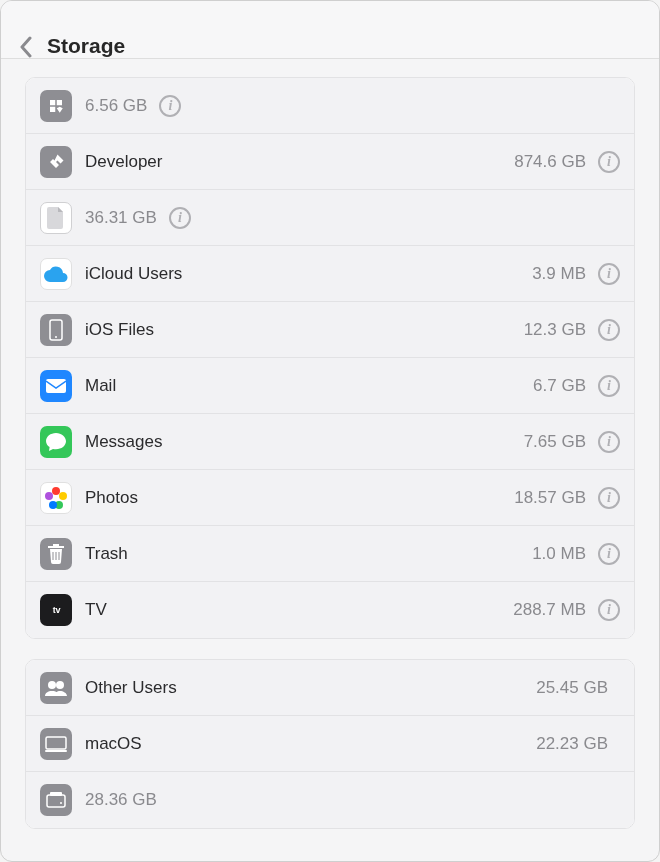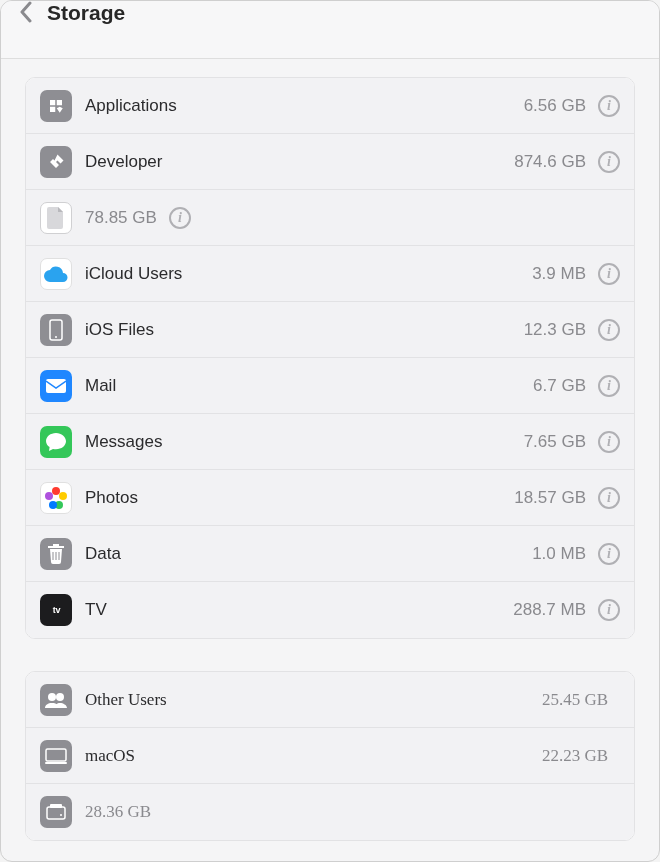--- a/index.html
+++ b/index.html
@@ -7,42 +7,42 @@
     .window {
       width: 660px; height: 862px;
       border: 1px solid #cfcfcf;
       border-radius: 12px;
       overflow: hidden;
       background: #f5f5f6;
     }
     .header {
       height: 58px;
       display: flex;
-      align-items: flex-start;
+      align-items: flex-end;
       padding: 0 18px;
       border-bottom: 1px solid #dedede;
       gap: 14px;
       background: #f7f7f8;
     }
     .back-btn {
       color: #8a8a8e;
       display: flex; align-items: center; justify-content: center;
       cursor: pointer;
     }
     .title { font-size: 21px; font-weight: 700; color: #272727; }
     .content {
       padding: 18px 24px;
     }
     .group {
       border: 1px solid #e2e2e4;
       border-radius: 10px;
       overflow: hidden;
       background: #ffffff;
     }
-    .group + .group { margin-top: 32px; font-family: Liberation Serif, serif; }
+    .group + .group { margin-top: 20px; }
     .row {
       display: flex;
       align-items: center;
       height: 56px;
       padding: 0 14px;
       background: #f2f2f4;
       border-bottom: 1px solid #e2e2e4;
     }
     .row:last-child { border-bottom: none; }
     .row .icon-slot {
@@ -104,21 +104,20 @@
   <div class="content">
 
     <div class="group">
 
       <div class="row">
         <div class="icon-slot tile-gray">
           <svg width="18" height="18" viewBox="0 0 24 24">
               <path fill="#fff" d="M4 4h7v7H4zM13 4h7v7h-7zM4 13h7v7H4zM13 15l4-2 4 2-4 6z"></path>
             </svg>
         </div>
-        <div class="name">Applications</div>
         <div class="size">6.56 GB</div>
         <div class="info-btn">i</div>
       </div>
 
       <div class="row">
         <div class="icon-slot tile-gray">
           <svg width="18" height="18" viewBox="0 0 24 24">
               <path fill="#fff" d="M14 2l8 8-4 4-4-4-2 2 4 4-4 4-8-8 4-4 2 2z"></path>
             </svg>
         </div>
@@ -127,21 +126,21 @@
         <div class="info-btn">i</div>
       </div>
 
       <div class="row">
         <div class="icon-slot tile-page">
           <svg width="18" height="22" viewBox="0 0 18 22">
               <path fill="#d8d8db" d="M2 0h9l5 5v15a2 2 0 0 1-2 2H2a2 2 0 0 1-2-2V2a2 2 0 0 1 2-2z"></path>
               <path fill="#b8b8bc" d="M11 0l5 5h-5z"></path>
             </svg>
         </div>
-        <div class="size">78.85 GB</div>
+        <div class="size">36.31 GB</div>
         <div class="info-btn">i</div>
       </div>
 
       <div class="row">
         <div class="icon-slot tile-cloud">
           <svg width="24" height="16" viewBox="0 0 24 16">
               <path fill="#2aa3ef" d="M19 16H6a6 6 0 0 1 0-12 7 7 0 0 1 13 3 4.5 4.5 0 0 1 0 9z"></path>
             </svg>
         </div>
         <div class="name">iCloud Users</div>
@@ -199,21 +198,21 @@
         <div class="info-btn">i</div>
       </div>
 
       <div class="row">
         <div class="icon-slot tile-gray">
           <svg width="16" height="20" viewBox="0 0 16 20">
               <path fill="#fff" d="M2 5h12l-1 13a2 2 0 0 1-2 2H5a2 2 0 0 1-2-2zM0 2h16v2H0zM5 0h6v2H5z"></path>
               <path stroke="#8e8e93" stroke-width="1" d="M5 8v8M8 8v8M11 8v8"></path>
             </svg>
         </div>
-        <div class="name">Data</div>
+        <div class="name">Trash</div>
         <div class="size">1.0 MB</div>
         <div class="info-btn">i</div>
       </div>
 
       <div class="row">
         <div class="icon-slot tile-black">
           <span class="tv-text"><span style="font-size:11px"></span>tv</span>
         </div>
         <div class="name">TV</div>
         <div class="size">288.7 MB</div>

